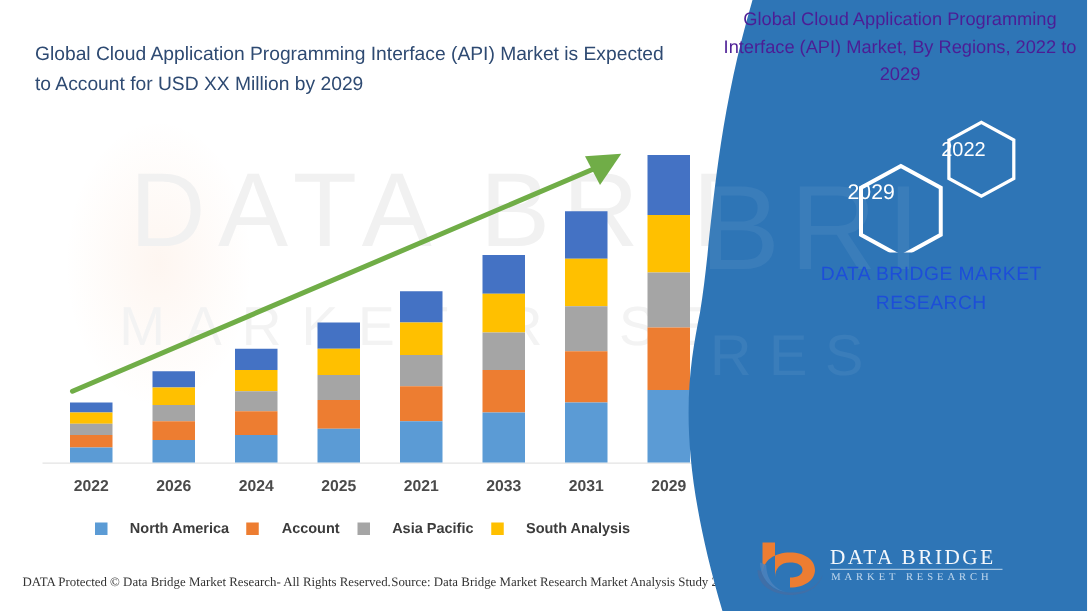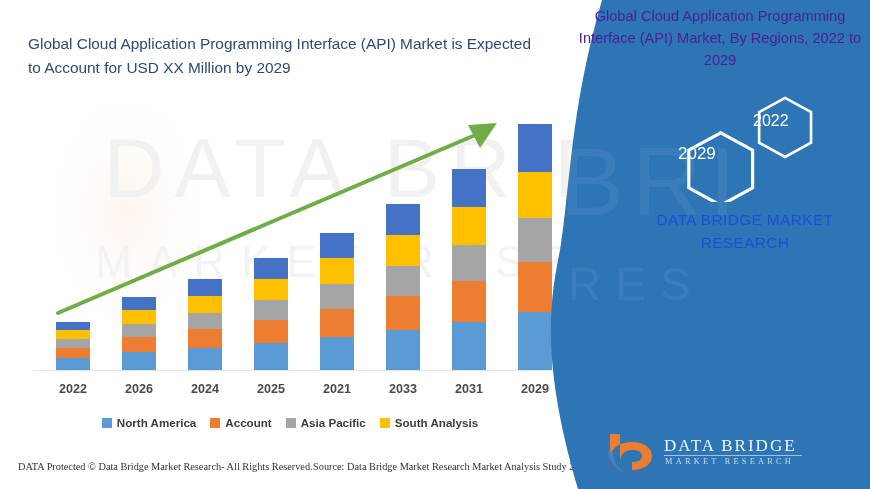--- a/index.html
+++ b/index.html
@@ -125,21 +125,21 @@
     width: 580px;
     display: flex;
     justify-content: center;
     align-items: center;
     gap: 14px;
     flex-wrap: nowrap;
   }
   .legend-item {
     display: flex;
     align-items: center;
-    gap: 5px;
+    gap: 18px;
     white-space: nowrap;
   }
   .legend-swatch {
     width: 10px;
     height: 10px;
     flex: 0 0 auto;
   }
   .legend-label {
     font-size: 11.6px;
     font-weight: bold;

